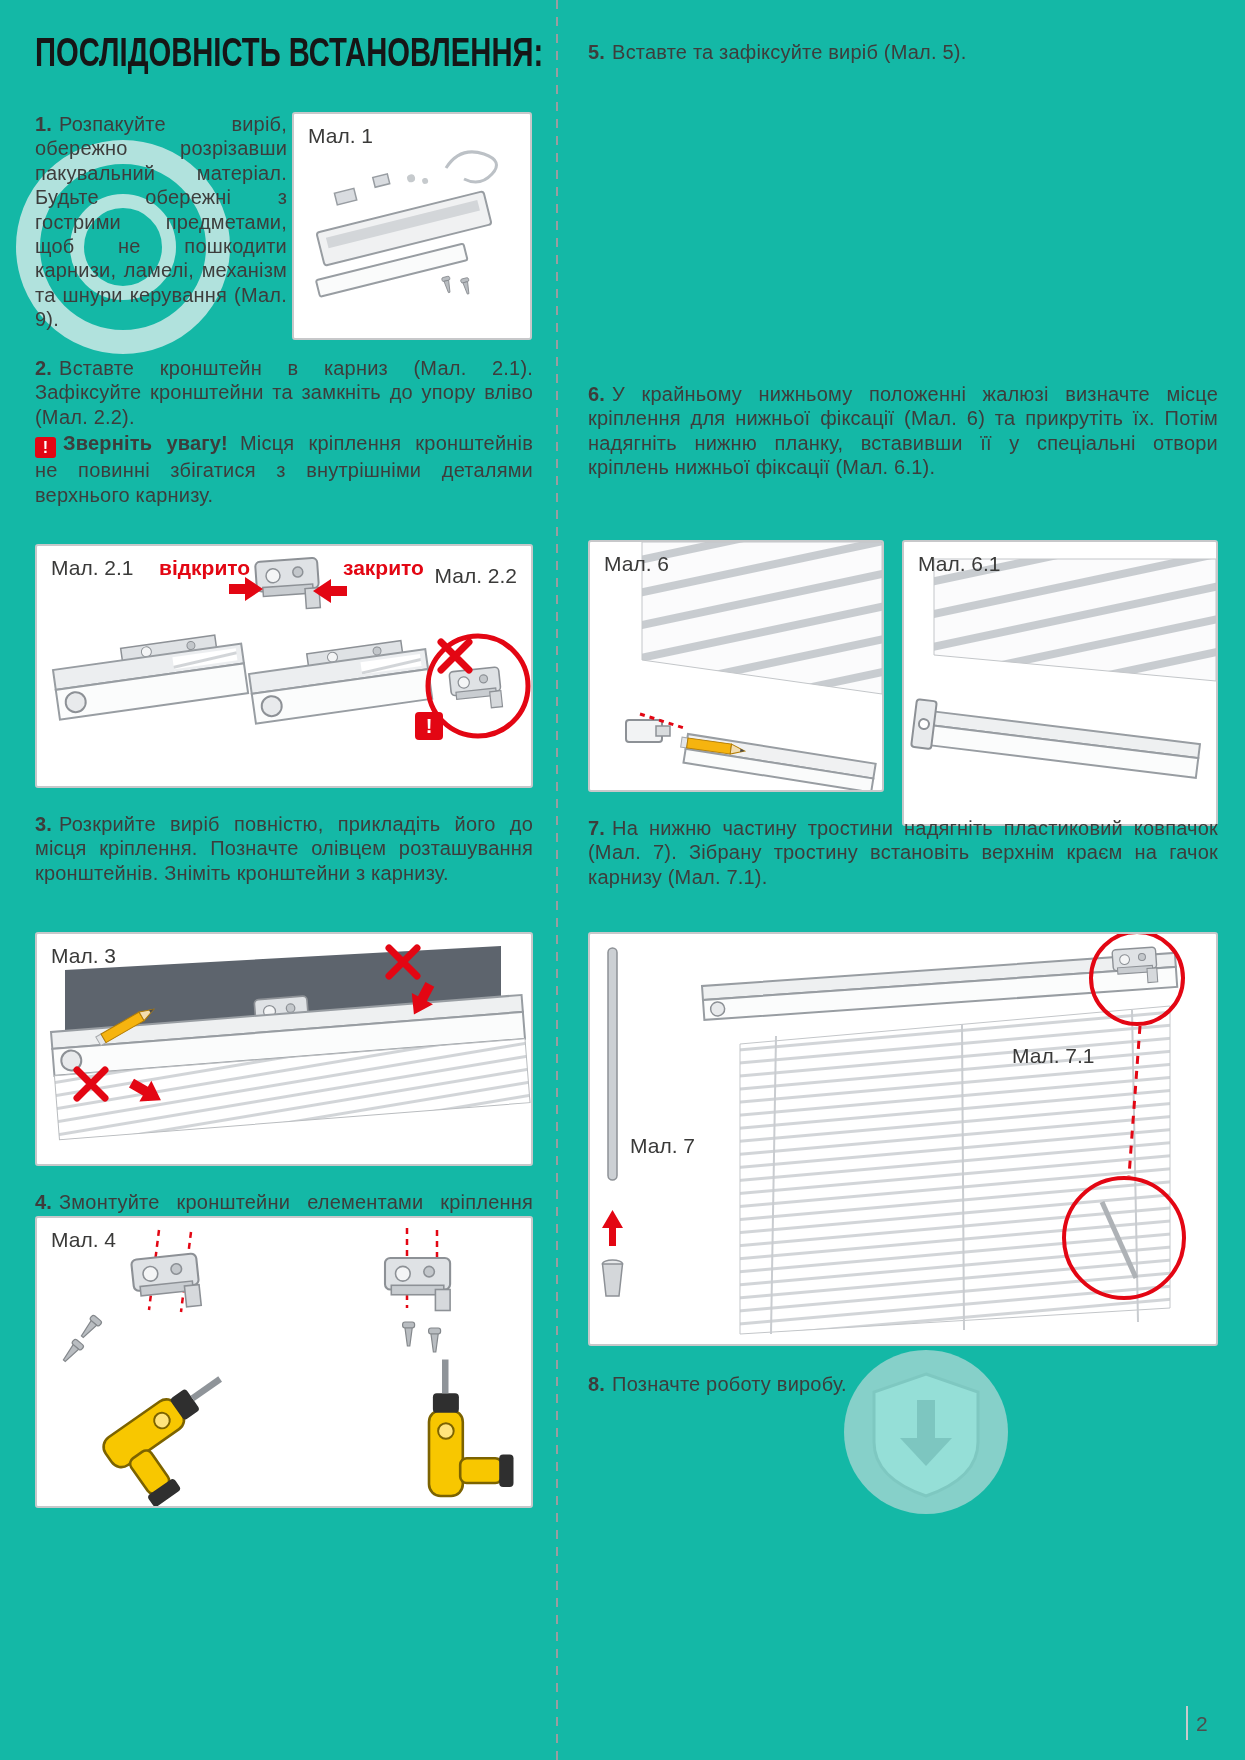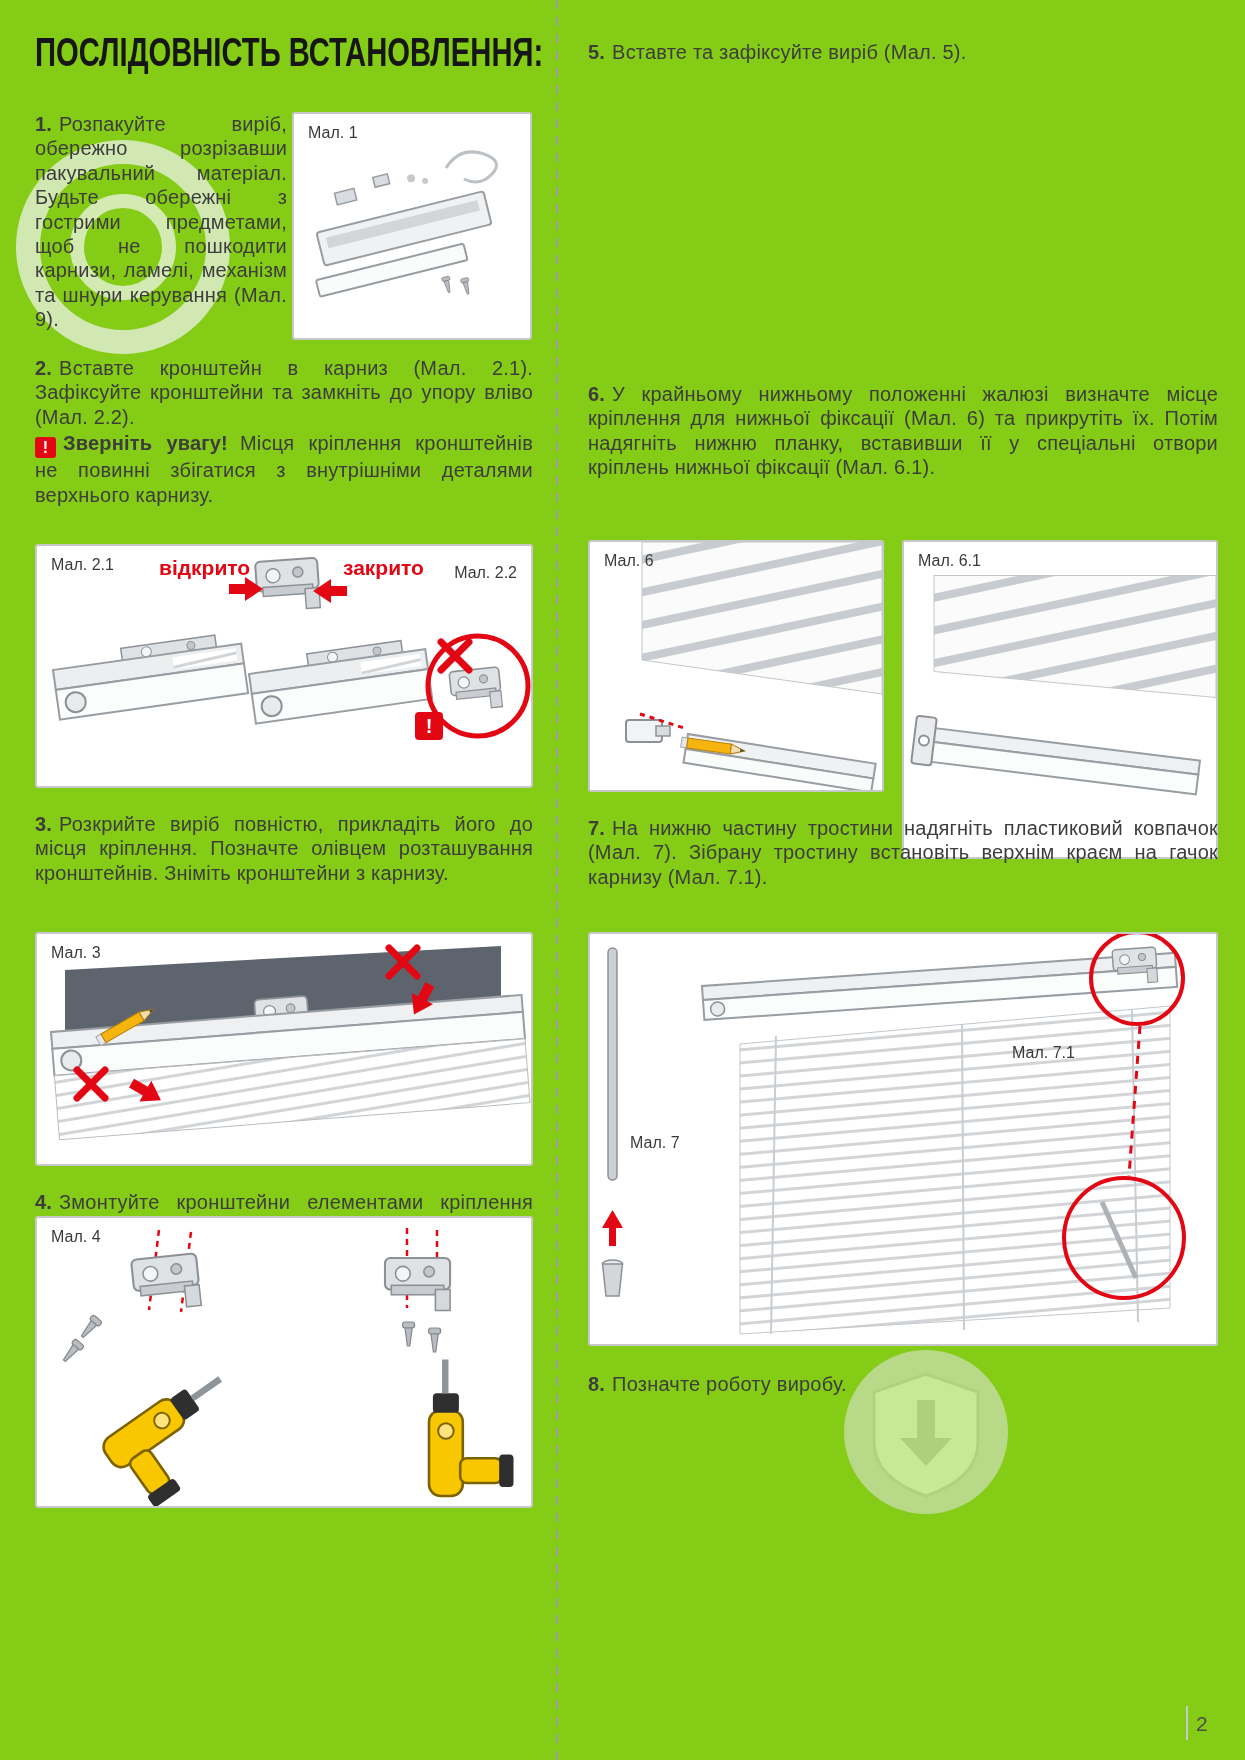--- a/index.html
+++ b/index.html
@@ -1,18 +1,18 @@
 <!DOCTYPE html>
 <html><head>
 <meta charset="utf-8">
 <style>
   * { margin:0; padding:0; box-sizing:border-box; }
   html,body { background:#ffffff; }
   body { font-family:"Liberation Sans", sans-serif; color:#3d3d3c; }
-  .page { position:relative; width:1245px; height:1760px; background:#84cc16; overflow:hidden; }
+  .page { position:relative; width:1245px; height:1760px; background:#14b8a6; overflow:hidden; }
 
   .divider { position:absolute; left:556px; top:0; width:2px; height:1760px;
     background:repeating-linear-gradient(to bottom,#9b9da0 0 9px, transparent 9px 17px); }
 
   .wm-ring { position:absolute; left:16px; top:140px; width:214px; height:214px;
     border:24px solid #f4f4f5; border-radius:50%; opacity:.7; }
   .wm-ring2 { position:absolute; left:70px; top:194px; width:106px; height:106px;
     border:14px solid #f6f6f7; border-radius:50%; opacity:.7; }
 
   .title { position:absolute; left:35px; top:30px; font-size:40px; font-weight:700;
@@ -23,21 +23,21 @@
   .step b { font-weight:700; margin-right:7px; }
 
   .wline { display:block; margin-top:2px; }
   .wbadge { display:inline-block; width:21px; height:21px; background:#e30613; color:#fff;
     font-weight:700; text-align:center; line-height:21px; border-radius:3px; font-size:16px;
     vertical-align:-3px; margin-right:7px; }
   .wtitle { font-weight:700; margin-right:12px; }
 
   .figbox { position:absolute; border:2px solid #c7c8ca; border-radius:3px; background:#fff; overflow:hidden; }
   .figbox svg.ill { position:absolute; left:0; top:0; width:100%; height:100%; }
-  .figlabel { position:absolute; left:14px; top:10px; font-size:16px; color:#3a3a39; z-index:2; }
+  .figlabel { position:absolute; left:14px; top:10px; font-size:21px; color:#3a3a39; z-index:2; }
   .figlabel.right { left:auto; right:14px;margin-top:8px; }
   .redlabel { position:absolute; top:10px; font-size:21px; font-weight:700; color:#e30613; z-index:2; }
   .figbadge { position:absolute; width:28px; height:28px; background:#e30613; border-radius:4px;
     color:#fff; font-weight:700; font-size:20px; text-align:center; line-height:28px; z-index:2; }
 
   .wm-shield { position:absolute; left:838px; top:1344px; width:176px; height:176px; opacity:.55; z-index:3; }
 
   .pagenum-bar { position:absolute; left:1186px; top:1706px; width:2px; height:34px; background:#c9cacc; }
   .pagenum { position:absolute; left:1196px; top:1712px; font-size:21px; color:#4d4d4d; }
 </style>
@@ -222,21 +222,21 @@
       </g>
       <g transform="translate(36,178)">
         <rect x="0" y="0" width="36" height="22" rx="3" fill="#f2f3f4" stroke="#8d9196" stroke-width="2"></rect>
         <rect x="30" y="6" width="14" height="10" fill="#d9dcde" stroke="#8d9196" stroke-width="1.5"></rect>
       </g>
       <line x1="50" y1="172" x2="94" y2="186" stroke="#e30613" stroke-width="3" stroke-dasharray="5 5"></line>
       <use href="#pencil" transform="translate(98,196) rotate(8)"></use>
     </svg>
   </div>
 
-  <div class="figbox" style="left:902px; top:540px; width:316px; height:319px;text-align:center;">
+  <div class="figbox" style="left:902px; top:540px; width:316px; height:286px;text-align:center;">
     <span class="figlabel">Мал. 6.1</span>
     <svg class="ill" viewBox="0 0 312 248">
       <polygon points="30,0 312,0 312,122 30,96" fill="url(#slatsL)" stroke="#c3c6c9" stroke-width="1"></polygon>
       <g transform="translate(26,152) rotate(7)">
         <rect x="0" y="0" width="272" height="14" fill="#eef0f1" stroke="#989da2" stroke-width="2"></rect>
         <rect x="0" y="14" width="272" height="20" fill="#fbfcfc" stroke="#989da2" stroke-width="2"></rect>
       </g>
       <g transform="translate(12,148) rotate(7)">
         <rect x="0" y="-8" width="20" height="48" rx="3" fill="#e9ebed" stroke="#8d9196" stroke-width="2"></rect>
         <circle cx="10" cy="16" r="5" fill="#ffffff" stroke="#8d9196" stroke-width="2"></circle>

